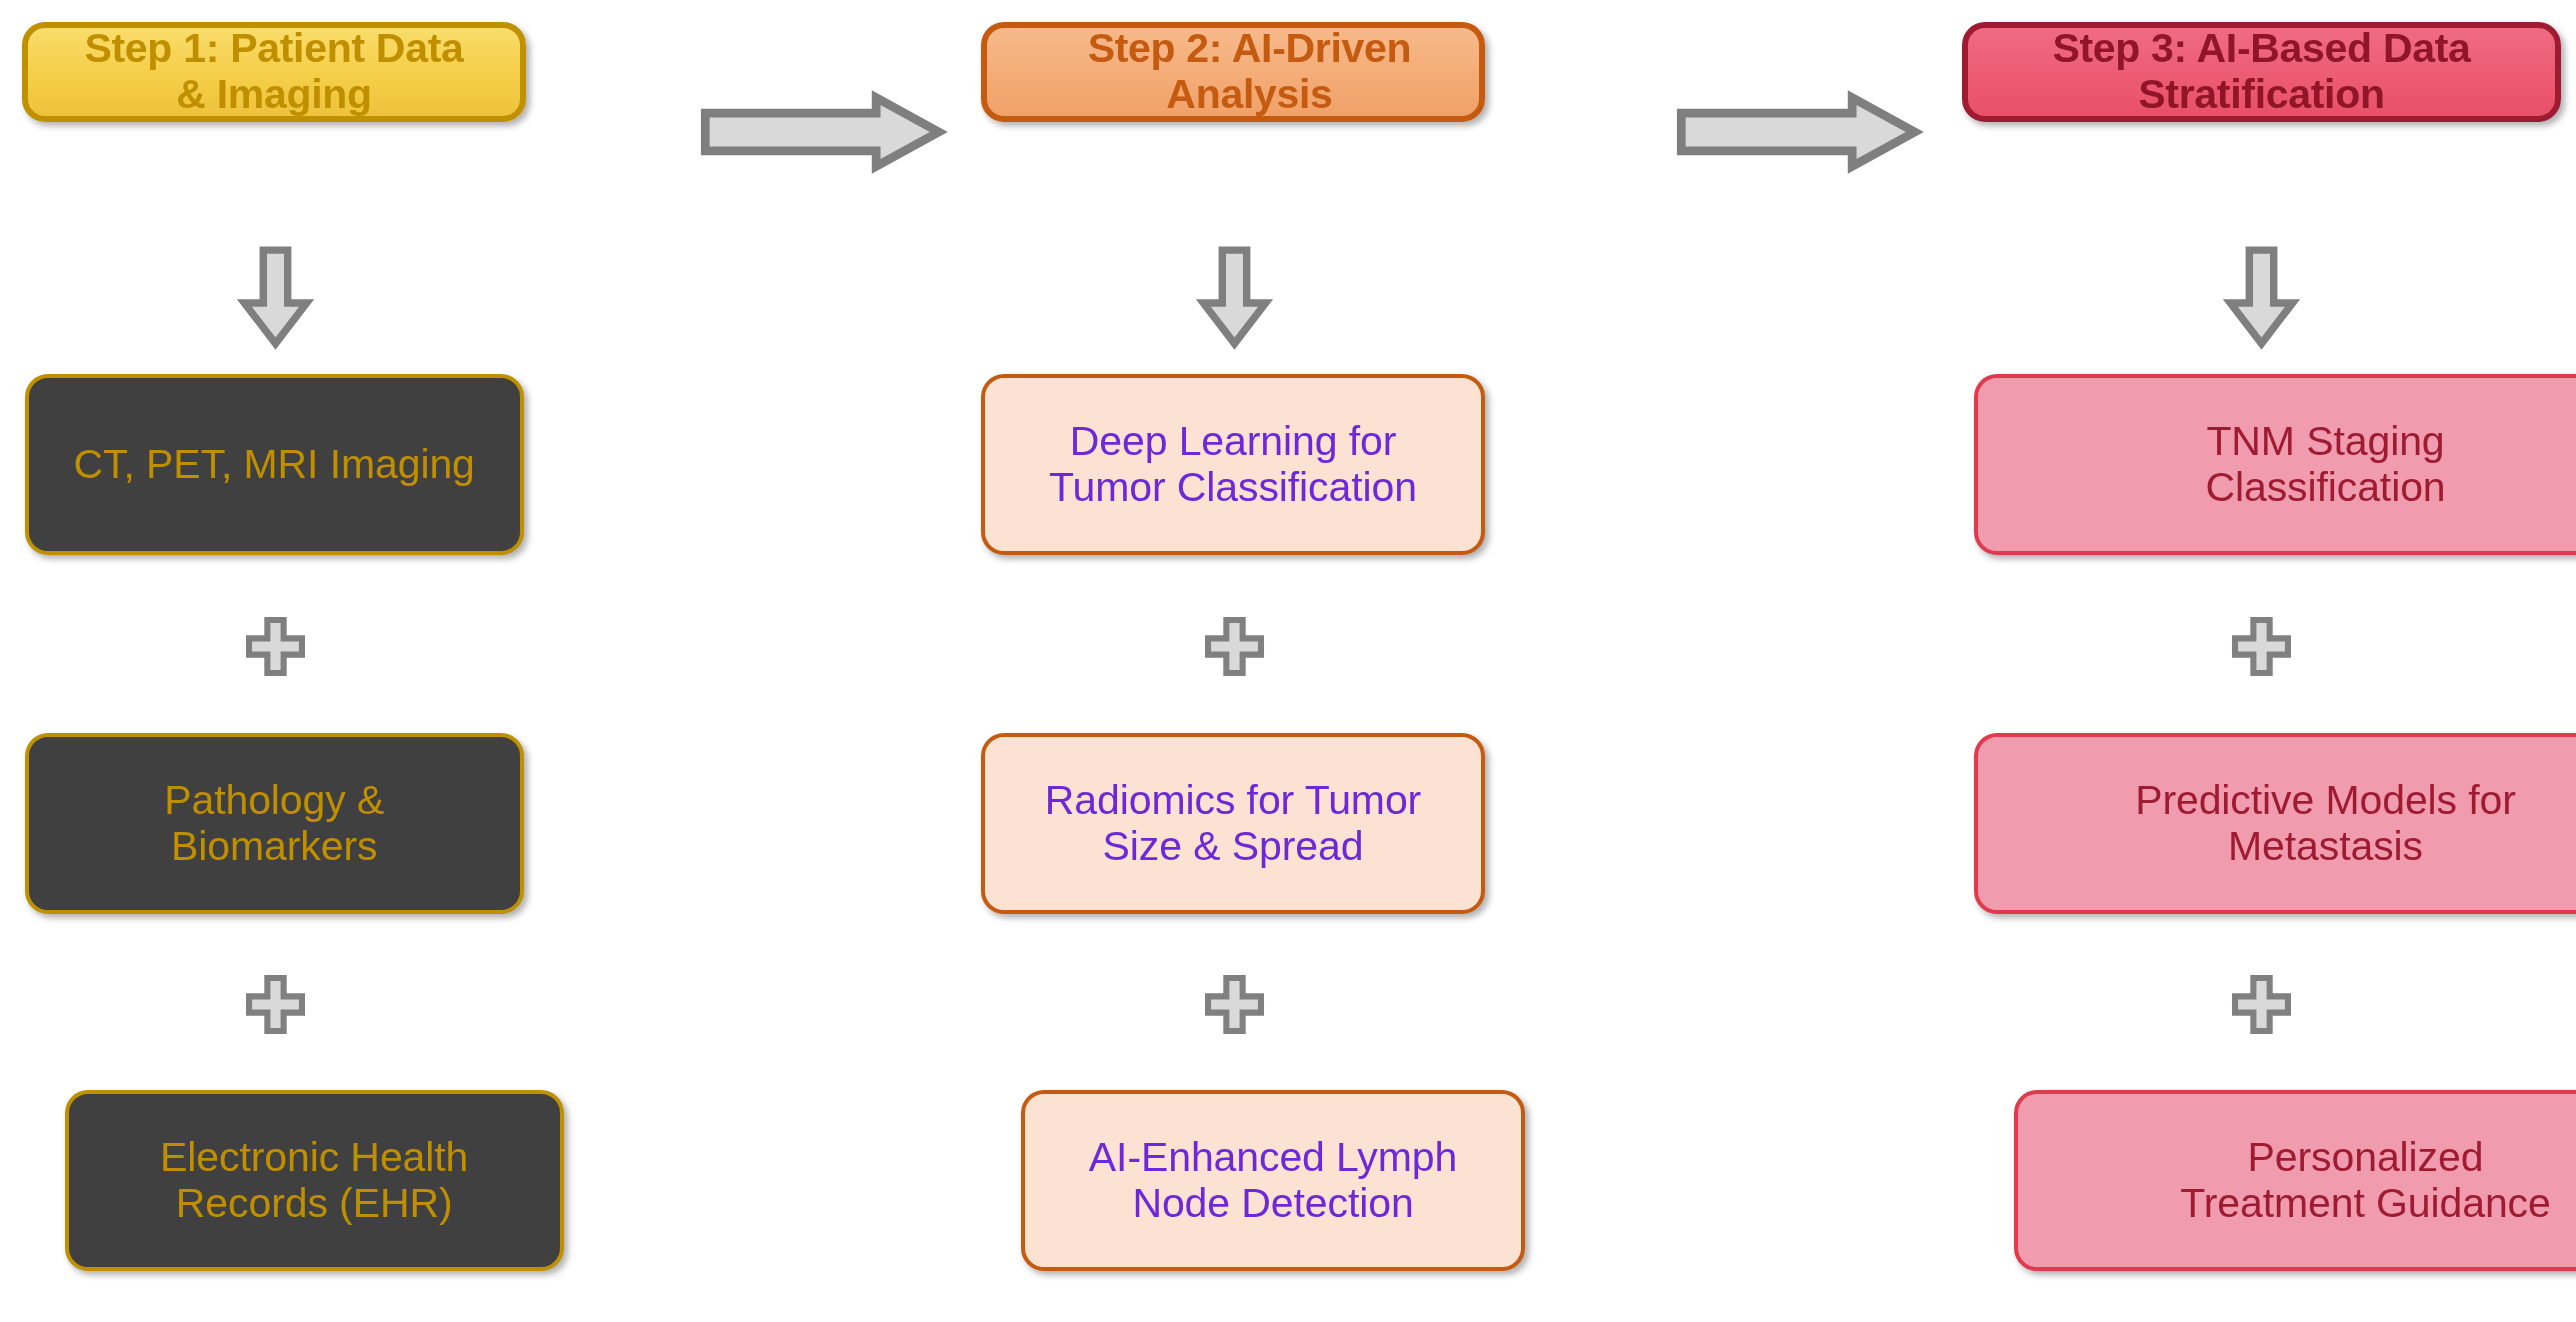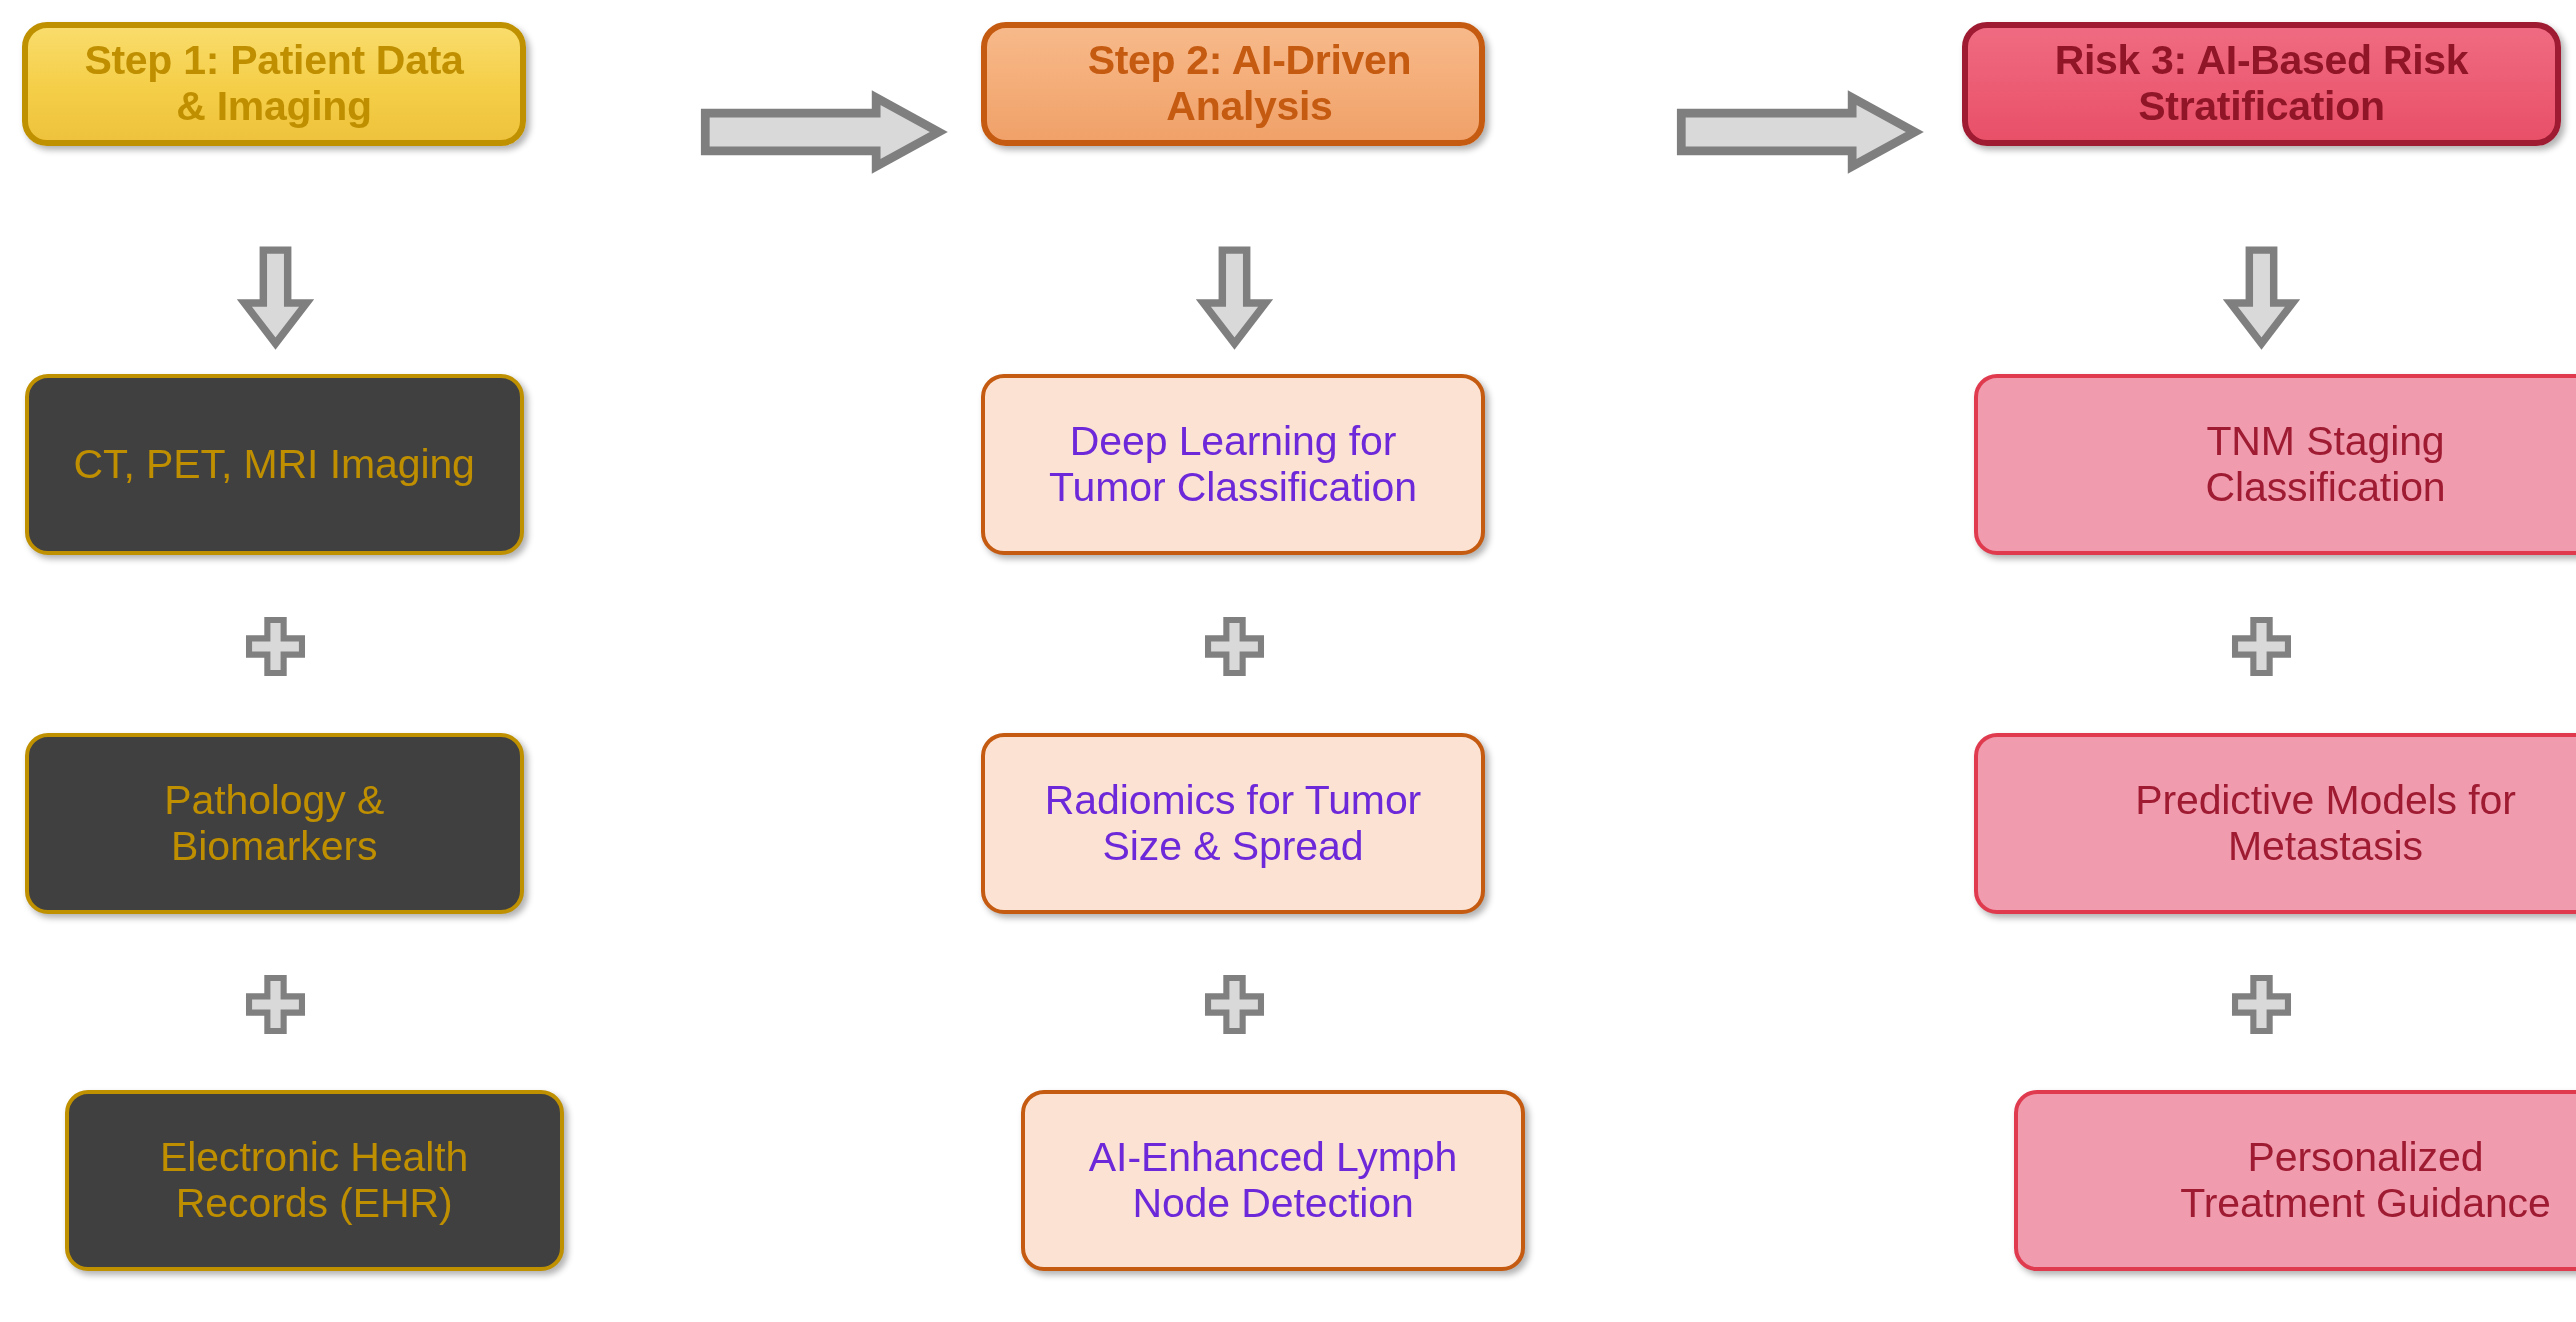--- a/index.html
+++ b/index.html
@@ -58,21 +58,21 @@
     border-style: solid;
     letter-spacing: -0.1px;
   }
   .box-label {
     display: block;
     padding: 0 12px;
     white-space: pre-line;
   }
 
   
-  .header-box { top: 21.6px;   height: 124px; border-radius: 25px; }
+  .header-box { top: 21.6px;   height: 100px; }
   .sub-1      { top: 374px;  height: 181px; }
   .sub-2      { top: 733px; height: 181px; align-items: center; }
   .sub-3      { top: 1090px; height: 181px; margin-left: 40px; }
 
   #col-1 .header-box { left: 0;  width: 504px; }
   #col-1 .sub-box    { left: 2.7px; width: 499px; }
   #col-2 .header-box { left: 0;  width: 504px; padding-left: 33px; }
   #col-2 .sub-box    { left: 0;  width: 504px; }
   #col-3 .header-box { left: 0;  width: 599px; }
   #col-3 .sub-box    { left: 12px;  width: 703px; }
@@ -242,21 +242,21 @@
 
   <div class="h-arrow" id="h-arrow-2">
     <svg viewBox="0 0 355 110" width="240" height="74" aria-hidden="true">
       <polygon points="4,27 258,27 258,4 351,55 258,106 258,83 4,83" fill="#D9D9D9" stroke="#7F7F7F" stroke-width="13" stroke-linejoin="miter"></polygon>
     </svg>
   </div>
 
   <div class="column theme-pink" id="col-3">
 
     <div class="box header-box">
-      <span class="box-label">Risk 3: AI-Based Risk
+      <span class="box-label">Step 3: AI-Based Data
 Stratification</span>
     </div>
 
     <div class="down-arrow">
       <svg viewBox="0 0 96 140" width="65" height="95" aria-hidden="true">
         <polygon points="30,0 66,0 66,78 94,78 48,138 2,78 30,78" fill="#D9D9D9" stroke="#7F7F7F" stroke-width="11" stroke-linejoin="miter"></polygon>
       </svg>
     </div>
 
     <div class="box sub-box sub-1">

